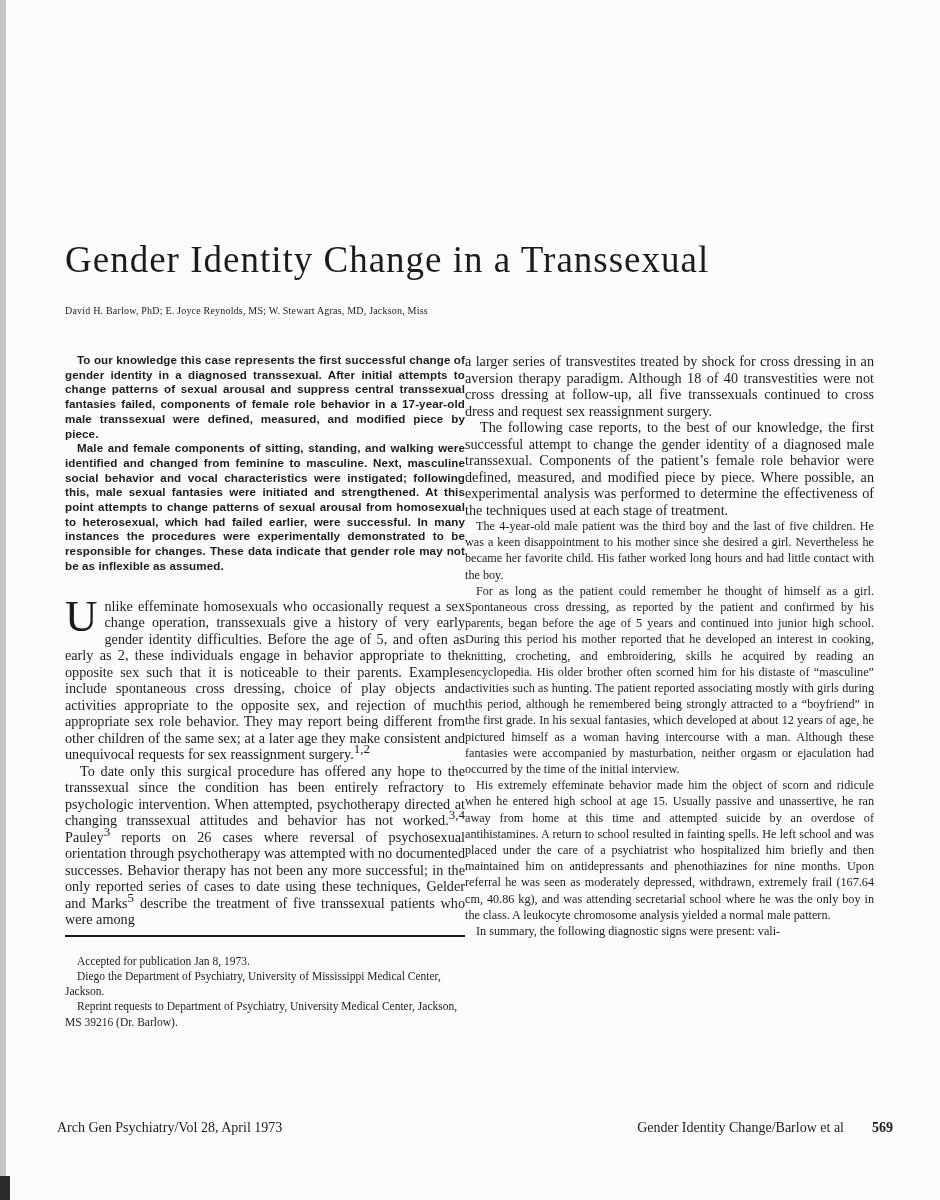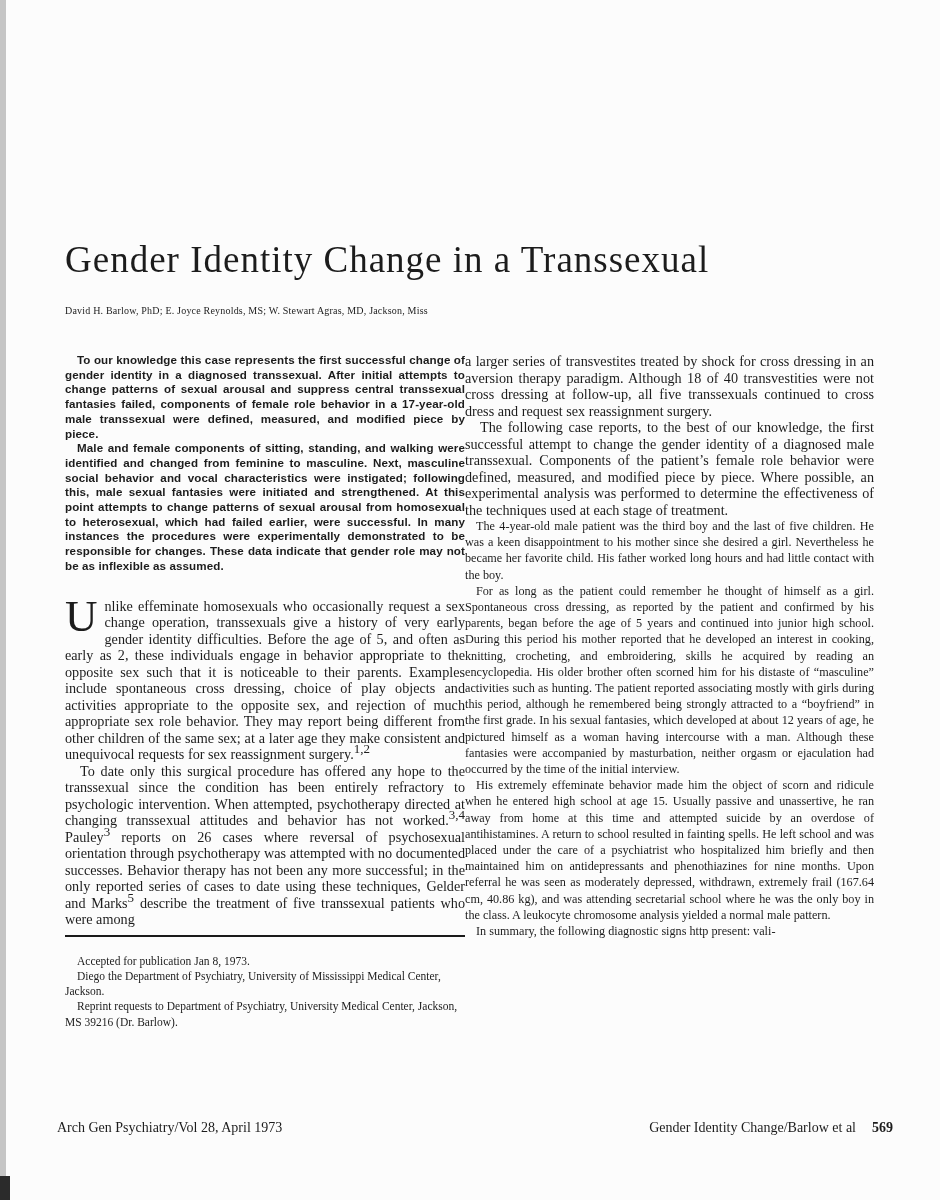--- a/index.html
+++ b/index.html
@@ -112,21 +112,21 @@
   }
   .footer {
     position: absolute;
     left: 57px; top: 1120px;
     width: 836px;
     display: flex;
     justify-content: space-between;
     align-items: baseline;
     font-size: 14px;
   }
-  .footer .right { display: flex; align-items: baseline; gap: 16px; }
+  .footer .right { display: flex; align-items: baseline; gap: 28px; }
   .footer .pageno { font-weight: bold; }
   .download-bar {
     position: absolute;
     left: 16px; top: 1184px;
     font-family: "Liberation Serif", serif;
     font-weight: bold;
     font-size: 13.8px;
     color: #0f766e;
     white-space: nowrap;
     margin-top: 46px;
@@ -167,21 +167,21 @@
 
       <div class="col-right">
         <p class="intro-cont">a larger series of transvestites treated by shock for cross dressing in an aversion therapy paradigm. Although 18 of 40 transvestities were not cross dressing at follow-up, all five transsexuals continued to cross dress and request sex reassignment surgery.</p>
         <p class="intro-p4">The following case reports, to the best of our knowledge, the first successful attempt to change the gender identity of a diagnosed male transsexual. Components of the patient’s female role behavior were defined, measured, and modified piece by piece. Where possible, an experimental analysis was performed to determine the effectiveness of the techniques used at each stage of treatment.</p>
 
 
         <div class="case">
           <p>The 4-year-old male patient was the third boy and the last of five children. He was a keen disappointment to his mother since she desired a girl. Nevertheless he became her favorite child. His father worked long hours and had little contact with the boy.</p>
           <p>For as long as the patient could remember he thought of himself as a girl. Spontaneous cross dressing, as reported by the patient and confirmed by his parents, began before the age of 5 years and continued into junior high school. During this period his mother reported that he developed an interest in cooking, knitting, crocheting, and embroidering, skills he acquired by reading an encyclopedia. His older brother often scorned him for his distaste of “masculine” activities such as hunting. The patient reported associating mostly with girls during this period, although he remembered being strongly attracted to a “boyfriend” in the first grade. In his sexual fantasies, which developed at about 12 years of age, he pictured himself as a woman having intercourse with a man. Although these fantasies were accompanied by masturbation, neither orgasm or ejaculation had occurred by the time of the initial interview.</p>
           <p>His extremely effeminate behavior made him the object of scorn and ridicule when he entered high school at age 15. Usually passive and unassertive, he ran away from home at this time and attempted suicide by an overdose of antihistamines. A return to school resulted in fainting spells. He left school and was placed under the care of a psychiatrist who hospitalized him briefly and then maintained him on antidepressants and phenothiazines for nine months. Upon referral he was seen as moderately depressed, withdrawn, extremely frail (167.64 cm, 40.86 kg), and was attending secretarial school where he was the only boy in the class. A leukocyte chromosome analysis yielded a normal male pattern.</p>
-          <p>In summary, the following diagnostic signs http present: vali-</p>
+          <p>In summary, the following diagnostic signs were present: vali-</p>
         </div>
       </div>
 
     </div>
   </div>
 
   <div class="footer">
     <span>Arch Gen Psychiatry/Vol 28, April 1973</span>
     <span class="right">
       <span>Gender Identity Change/Barlow et al</span>

